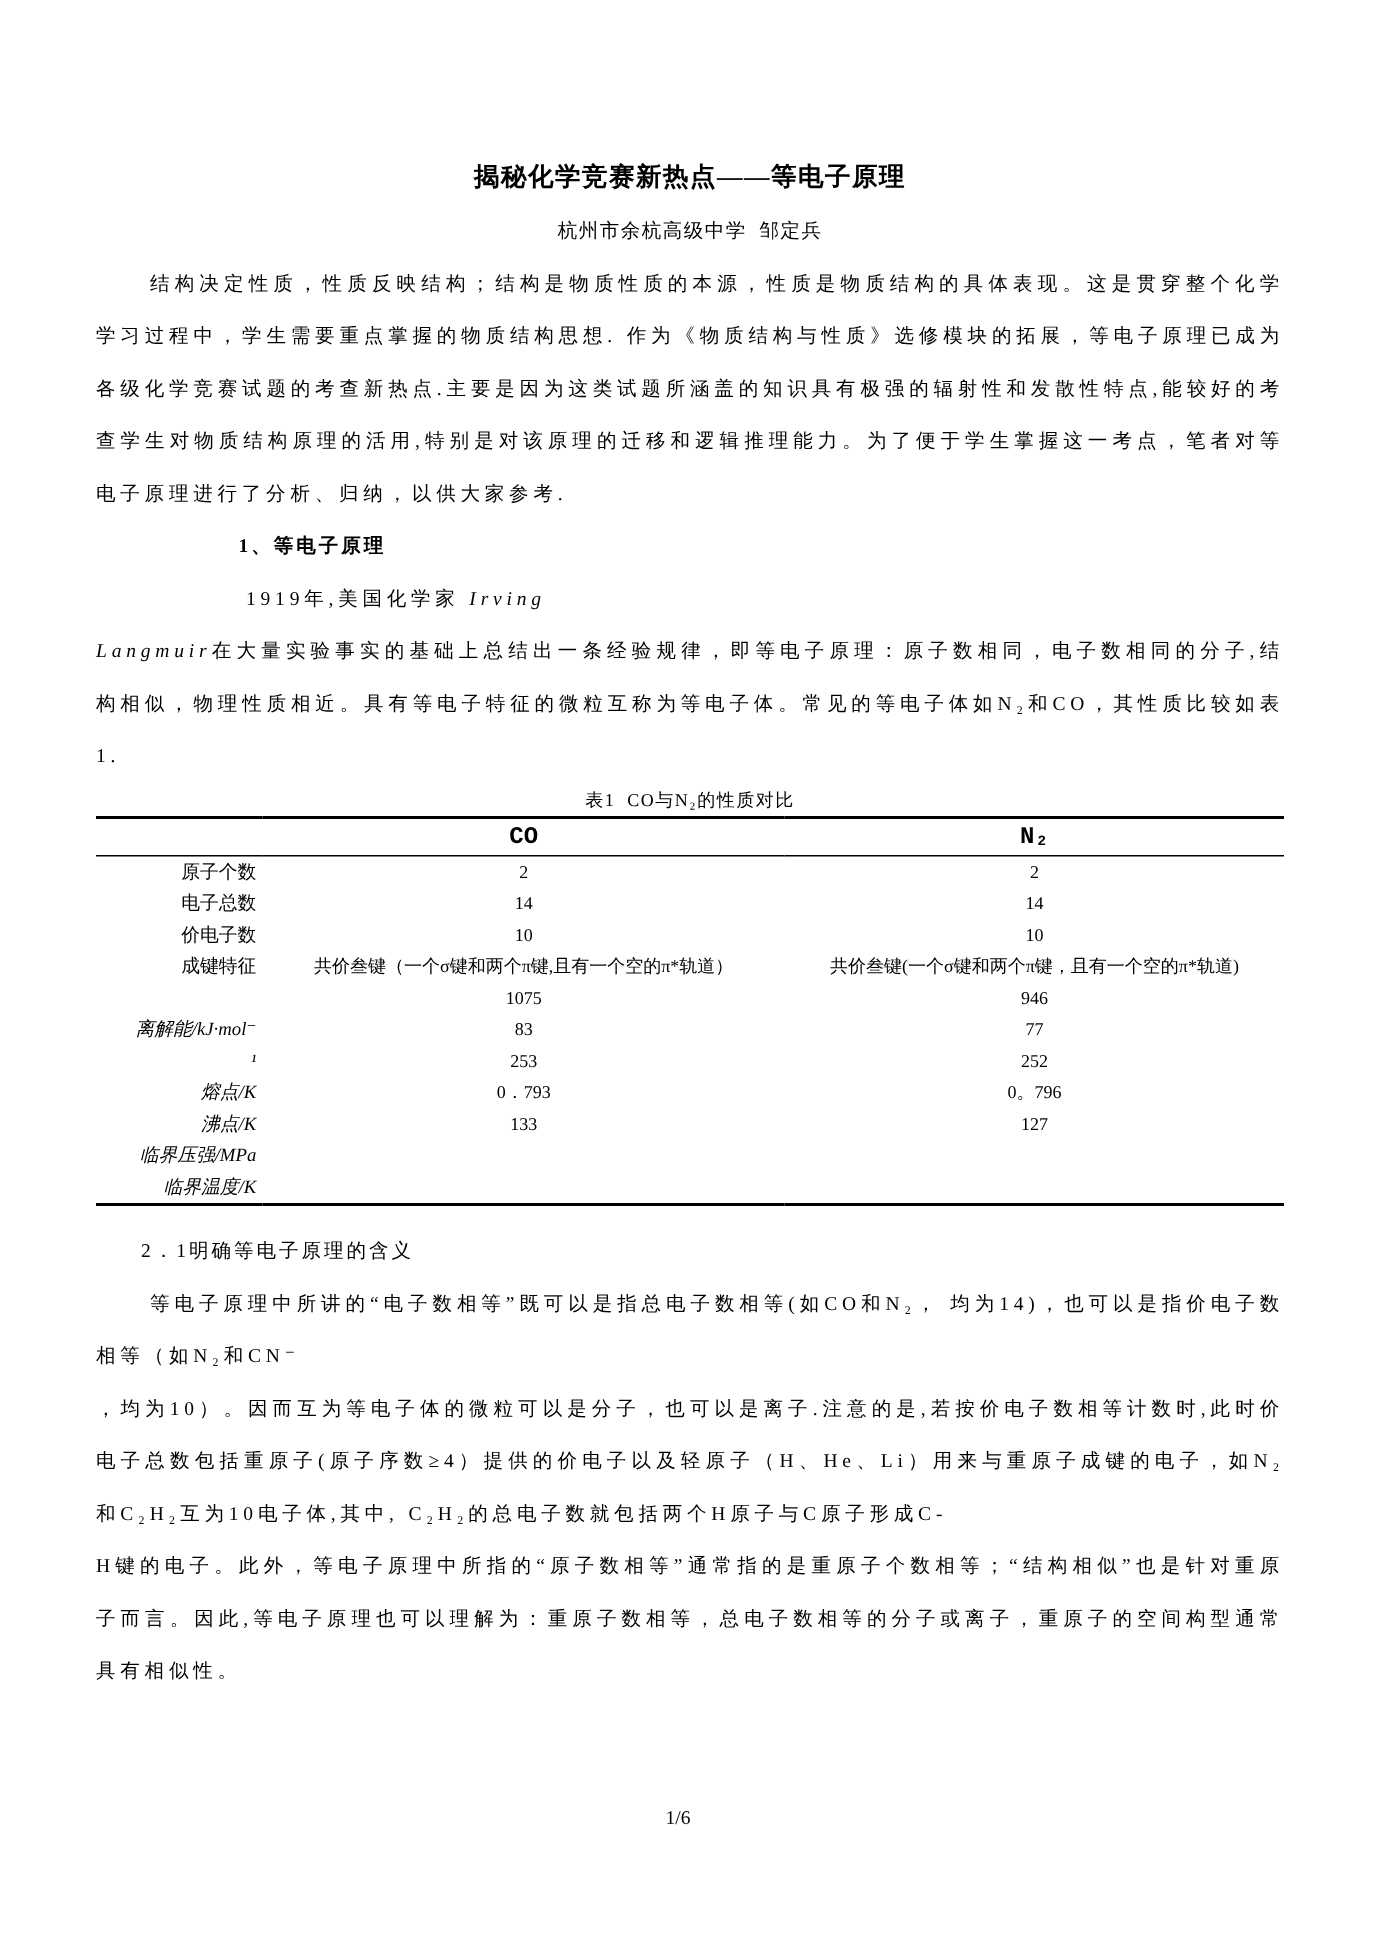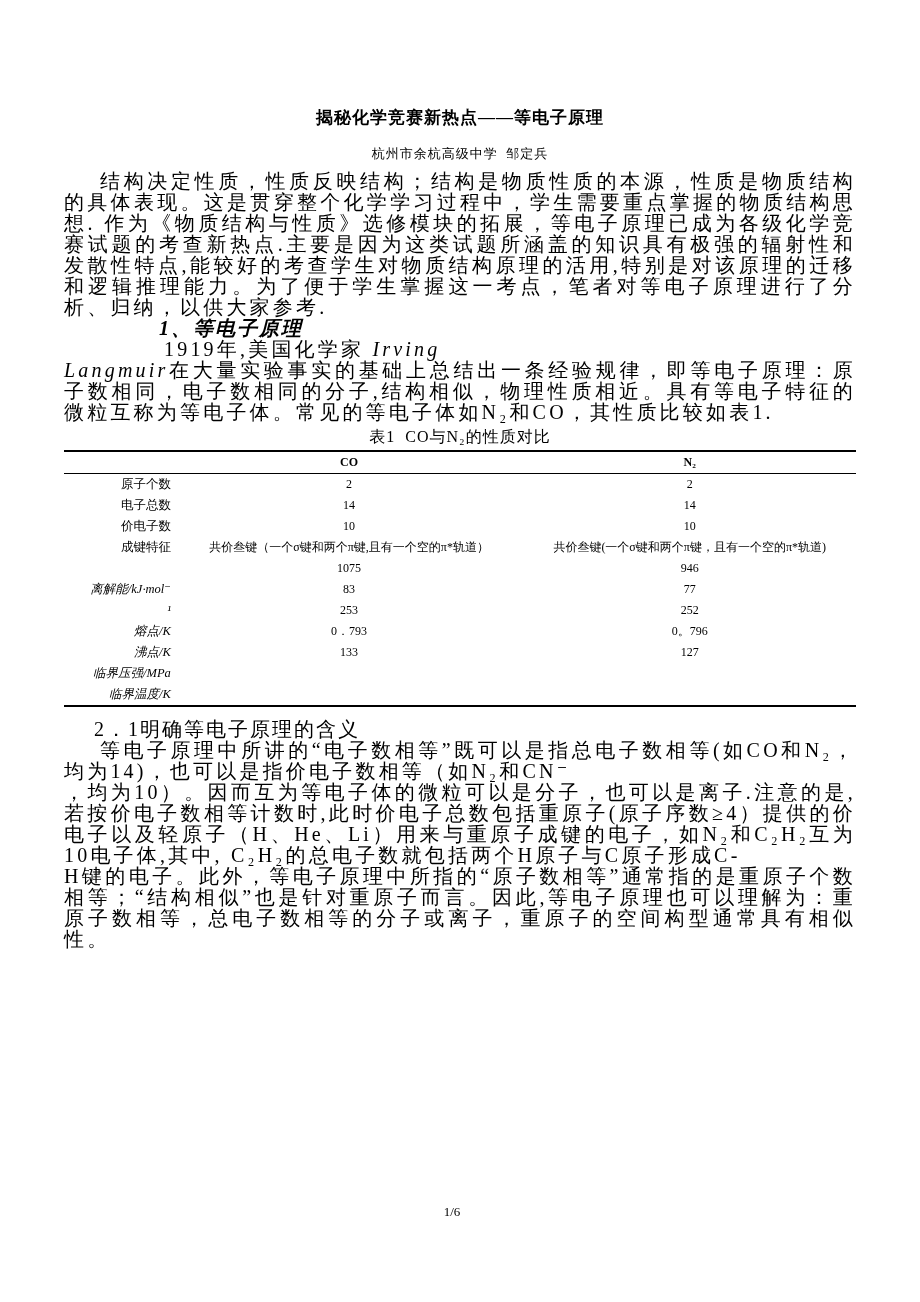--- a/index.html
+++ b/index.html
@@ -21,55 +21,56 @@
     margin: 0 0 12px 0;
     letter-spacing: 1px;
   }
   .author {
     text-align: center;
     font-size: 13px;
     margin: 16px 0 8px 0;
     letter-spacing: 1px;
   }
   .para {
-    font-size: 20px;
-    line-height: 21px;
+    font-size: 13px;
+    line-height: 35px;
     margin: 0;
     text-align: justify;
     letter-spacing: 3.2px;
   }
   .indent { text-indent: 36px; }
-  .heading { font-weight: bold; text-indent: 95px; letter-spacing: 2px; font-style: italic; }
+  .heading { font-weight: bold; text-indent: 95px; letter-spacing: 2px; }
   .hist { text-indent: 100px; }
   .sub { text-indent: 30px; letter-spacing: 2px; }
   .em { font-style: italic; }
   .caption {
     text-align: center;
-    font-size: 16px;
+    font-size: 12px;
     margin: 4px 0 2px 0;
     letter-spacing: 1px;
   }
   table.props {
     width: 100%;
     border-collapse: collapse;
     border-top: 2px solid #000;
     border-bottom: 2px solid #000;
     font-size: 12px;
     letter-spacing: 0;
     margin-bottom: 12px;
   }
   table.props col.c0 { width: 14%; }
   table.props col.c1 { width: 44%; }
   table.props col.c2 { width: 42%; }
   table.props thead th {
     border-bottom: 1px solid #000;
     font-weight: bold;
     text-align: center;
     padding: 3px 4px;
-    font-size: 12px;
+    font-size: 16px;
+    font-family: Liberation Mono, monospace;
   }
   table.props td { padding: 2px 4px; height: 17px; }
   table.props td.lbl { text-align: right; font-size: 12.5px; }
   table.props td.val { text-align: center; }
   
   table.props tbody tr:nth-child(n+6) td.lbl { font-style: italic; }
   .footer {
     position: absolute;
     bottom: 82px;
     left: 0;

